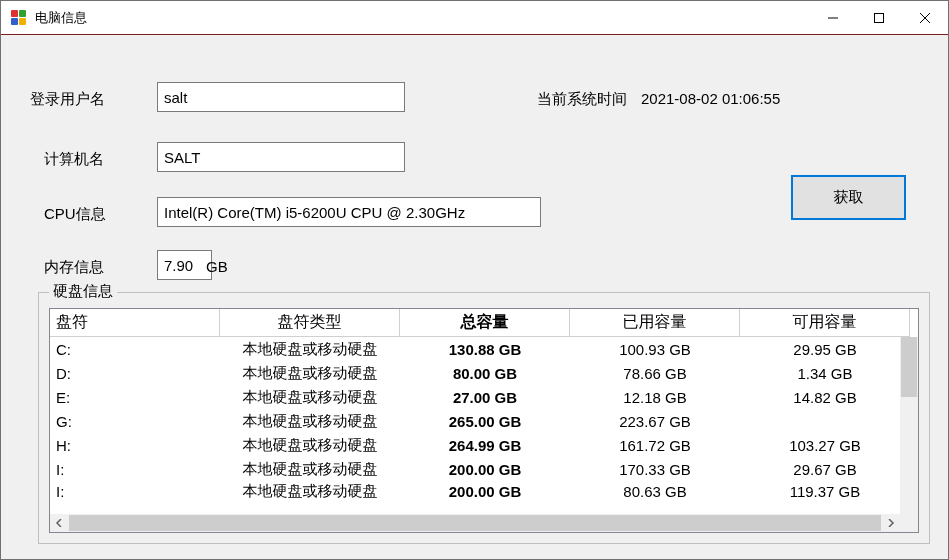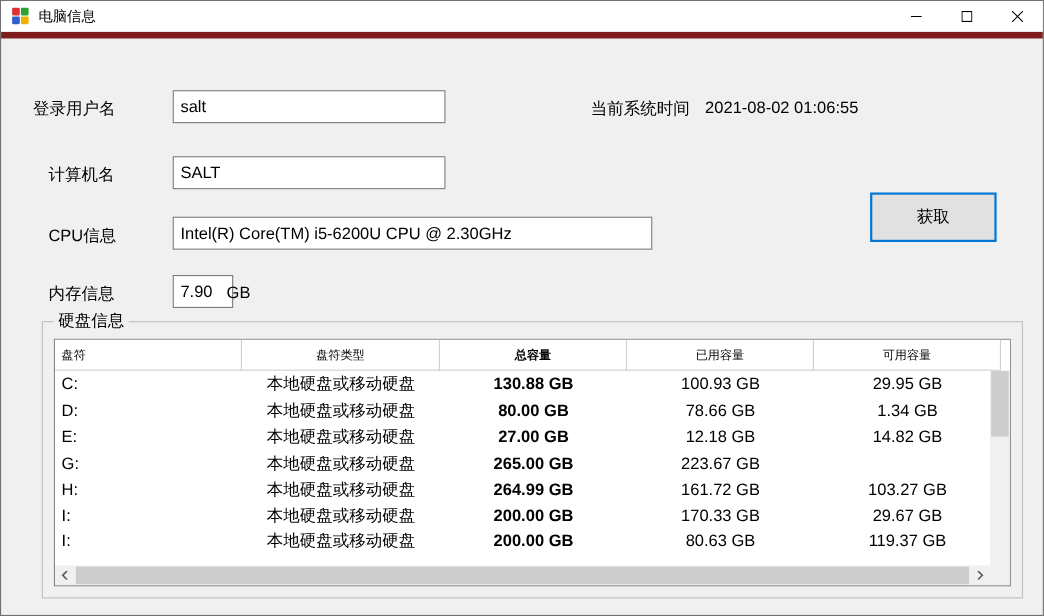--- a/index.html
+++ b/index.html
@@ -17,21 +17,21 @@
     background: #f0f0f0;
     display: flex;
     flex-direction: column;
     position: relative;
   }
   .titlebar {
     height: 34px;
     background: #fff;
     display: flex;
     align-items: center;
-    border-bottom: 6px solid #7f1d1d;
+    border-bottom: 1px solid #7f1d1d;
   }
   .titlebar-icon {
     width: 16px;
     height: 16px;
     margin-left: 10px;
     margin-right: 8px;
     position: relative;
   }
   .titlebar-icon .sq { position:absolute; width:7px; height:7px; border-radius:1px; }
   .titlebar-icon .r { background:#e03030; top:0; left:0; }
@@ -108,21 +108,21 @@
     height:28px;
     background:#fff;
     flex-shrink:0;
   }
   .grid-header-cell {
     border-right:1px solid #d0d0d0;
     border-bottom:1px solid #d0d0d0;
     display:flex;
     align-items:center;
     justify-content:center;
-    font-size:11px;
+    font-size:16px;
     background:#fff;
   }
   .grid-body {
     flex:1;
     overflow:hidden;
     position:relative;
   }
   .grid-row {
     display:flex;
     height:24px;
@@ -212,21 +212,21 @@
 
   <div class="client">
 
     <span class="field-label" style="left:29px; top:55px;">登录用户名</span>
     <input class="text-input" style="left: 140px; top: 47px; width: 248px; height: 30px;" value="salt">
 
     <span class="field-label" style="left:43px; top:115px;">计算机名</span>
     <input class="text-input" style="left: 140px; top: 107px; width: 248px; height: 30px;" value="SALT">
 
     <span class="field-label" style="left:43px; top:170px;">CPU信息</span>
-    <input class="text-input" style="left: 140px; top: 162px; width: 436px; height: 30px;" value="Intel(R) Core(TM) i5-6200U CPU @ 2.30GHz">
+    <input class="text-input" style="left: 140px; top: 162px; width: 384px; height: 30px;" value="Intel(R) Core(TM) i5-6200U CPU @ 2.30GHz">
 
     <span class="field-label" style="left:43px; top:223px;">内存信息</span>
     <input class="text-input" style="left: 140px; top: 215px; width: 55px; height: 30px;" value="7.90">
     <span class="field-label" style="left:205px; top:223px;">GB</span>
 
     <span class="sys-time-label" style="left:522px; top:55px;margin-left:14px;">当前系统时间</span>
     <span class="sys-time-value" style="left:640px; top:55px;">2021-08-02  01:06:55</span>
 
     <button class="fetch-btn" style="left:790px; top:140px;">获取</button>
 

